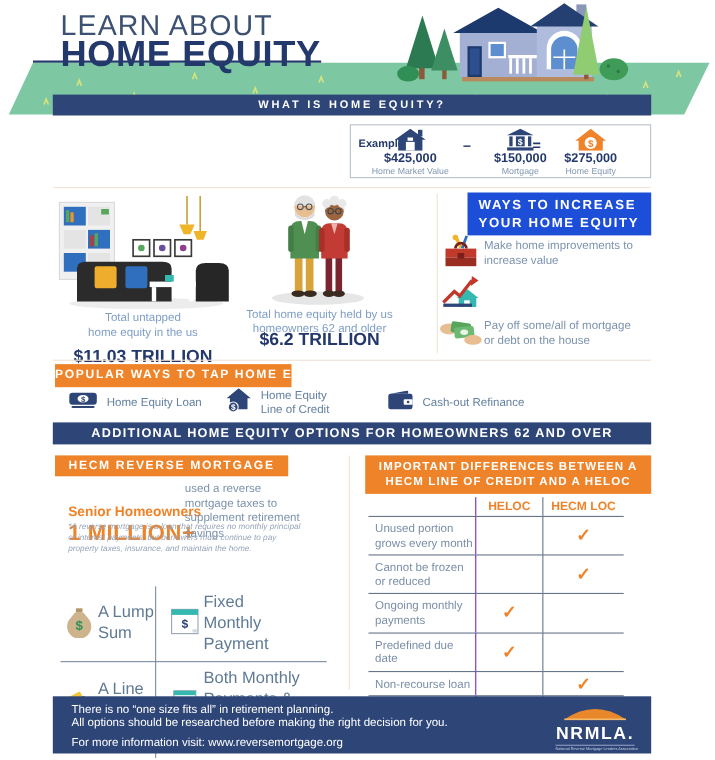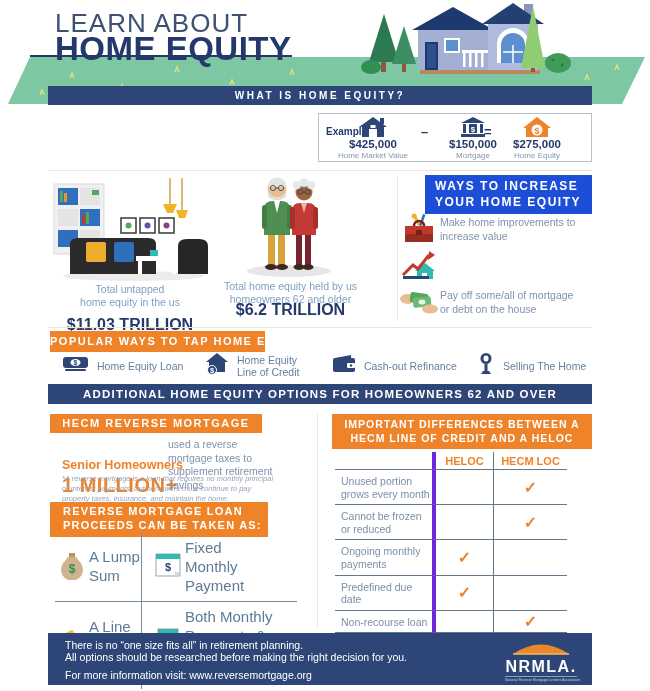--- a/index.html
+++ b/index.html
@@ -54,21 +54,21 @@
   .inc-icon{width:42px;flex:0 0 42px;text-align:center;}
   .inc-text{font-size:10.5px;color:#7d93ad;line-height:1.3;width:140px;}
   #inc-0{top:212px;} #inc-1{top:249px;} #inc-2{top:287px;}
 
   
   #tap-banner{left:50px;top:331px;width:215px;height:21px;background:#ef8329;color:#fff;
     font-size:11px;font-weight:bold;letter-spacing:1.5px;text-align:center;line-height:21px;}
   .tap-item{position:absolute;top:353px;height:26px;display:flex;align-items:center;}
   .tap-icon{margin-right:8px;}
   .tap-label{font-size:10.5px;color:#64809f;line-height:1.15;}
-  #tap-0{left:62px;} #tap-1{left:205px;} #tap-2{left:332px;text-align:right;} #tap-3{left:477px;}
+  #tap-0{left:62px;} #tap-1{left:205px;} #tap-2{left:352px;text-align:right;} #tap-3{left:477px;}
 
   #additional-banner{left:48px;top:384px;width:544px;height:20px;background:#2e4577;color:#fff;
     font-size:11.5px;font-weight:bold;letter-spacing:1.2px;text-align:center;line-height:20px;}
 
   
   #hecm-banner{left:50px;top:414px;width:212px;height:19px;background:#ef8329;color:#fff;
     font-size:11px;font-weight:bold;letter-spacing:1.5px;text-align:center;line-height:19px;}
   #hecm-val{left:62px;top:438px;font-size:20px;font-weight:bold;color:#ef8329;letter-spacing:.5px;margin-top:36px;}
   #hecm-lab{left:62px;top:458px;font-size:12.5px;font-weight:bold;color:#ef8329;}
   #hecm-text{left:168px;top:438px;width:108px;font-size:10.5px;color:#7d93ad;line-height:1.3;}
@@ -83,21 +83,21 @@
   .pr-cell.bottom{border-top:1px solid #7c8aa0;}
   .pr-icon{width:34px;flex:0 0 34px;text-align:center;}
   .pr-label{font-size:15px;color:#5f7a94;line-height:1.25;}
 
   
   #cmp-banner{left:332px;top:414px;width:260px;background:#ef8329;color:#fff;
     font-size:10.5px;font-weight:bold;letter-spacing:1px;text-align:center;line-height:1.35;
     padding:3px 6px 4px 6px;box-sizing:border-box;}
   #cmp-table{left:335px;top:452px;width:232px;display:grid;grid-template-columns:97px 61px 74px;}
   .c-cell{box-sizing:border-box;}
-  .c-col2{border-left:4px solid #6d28d9;}
+  .c-col2{border-left:1px solid #6d28d9;}
   .c-col3{border-left:1px solid #67758b;}
   .c-rule{border-top:1px solid #67758b;}
   .c-head{font-size:11px;font-weight:bold;color:#ef8329;text-align:center;padding:3px 0 2px 0;}
   .c-label{font-size:10.5px;color:#78909f;line-height:1.2;padding:5px 2px 4px 6px;color:#7b8fa8;}
   .c-check{text-align:center;font-size:16px;font-weight:bold;color:#ef8329;
     display:flex;align-items:center;justify-content:center;}
 
   
   #footer-box{left:48px;top:633px;width:544px;height:52px;background:#2e4577;}
   #footer-l1{left:65px;top:639px;font-size:10.5px;color:#fff;}
@@ -376,41 +376,29 @@
     <span class="tap-icon">
       <svg width="24" height="18" viewBox="0 0 24 18">
         <rect x="1" y="3" width="22" height="14" rx="2" fill="#2e4577"></rect>
         <path d="M3,3 L19,0 L19,3 z" fill="#2e4577"></path>
         <rect x="15" y="8" width="8" height="5" rx="1" fill="#ffffff"></rect>
         <circle cx="19" cy="10.5" r="1.2" fill="#2e4577"></circle>
       </svg>
     </span>
     <span class="tap-label preline">Cash-out Refinance</span>
   </div>
-  <div id="tap-3" class="tap-item">
-    <span class="tap-icon">
-      <svg width="18" height="22" viewBox="0 0 18 22">
-        <circle cx="9" cy="5.5" r="5.5" fill="#2e4577"></circle>
-        <ellipse cx="9" cy="5.5" rx="2.5" ry="3" fill="#ffffff"></ellipse>
-        <rect x="7.5" y="11" width="3" height="8" fill="#2e4577"></rect>
-        <polygon points="4,21 14,21 12,18 6,18" fill="#2e4577"></polygon>
-      </svg>
-    </span>
-    <span class="tap-label preline">Selling The Home</span>
-  </div>
 
   <div id="additional-banner" class="abs nowrap">ADDITIONAL HOME EQUITY OPTIONS FOR HOMEOWNERS 62 AND OVER</div>
 
   <div id="hecm-banner" class="abs nowrap">HECM REVERSE MORTGAGE</div>
   <div id="hecm-val" class="abs nowrap">1 MILLION+</div>
   <div id="hecm-lab" class="abs nowrap">Senior Homeowners</div>
   <div id="hecm-text" class="abs">used a reverse mortgage taxes to supplement retirement savings</div>
   <div id="hecm-note" class="abs">*A reverse mortgage is a loan that requires no monthly principal or interest payments, but borrowers must continue to pay property taxes, insurance, and maintain the home.</div>
 
-  <div id="proceeds-banner" class="abs">REVERSE MORTGAGE LOAN PROCEEDS CAN BE TAKEN AS:</div>
 
   <div id="proceeds-grid" class="abs">
     <div class="pr-cell">
       <span class="pr-icon">
         <svg width="26" height="30" viewBox="0 0 26 30">
           <rect x="10" y="3" width="6" height="4" fill="#b59767"></rect>
           <path d="M9,7 h8 l4,5 a11,11 0 1 1 -16,0 z" fill="#cdb48c"></path>
           <text x="13" y="23" font-size="12" font-weight="bold" fill="#2f8f55" text-anchor="middle" font-family="Liberation Sans, sans-serif">$</text>
         </svg>
       </span>

